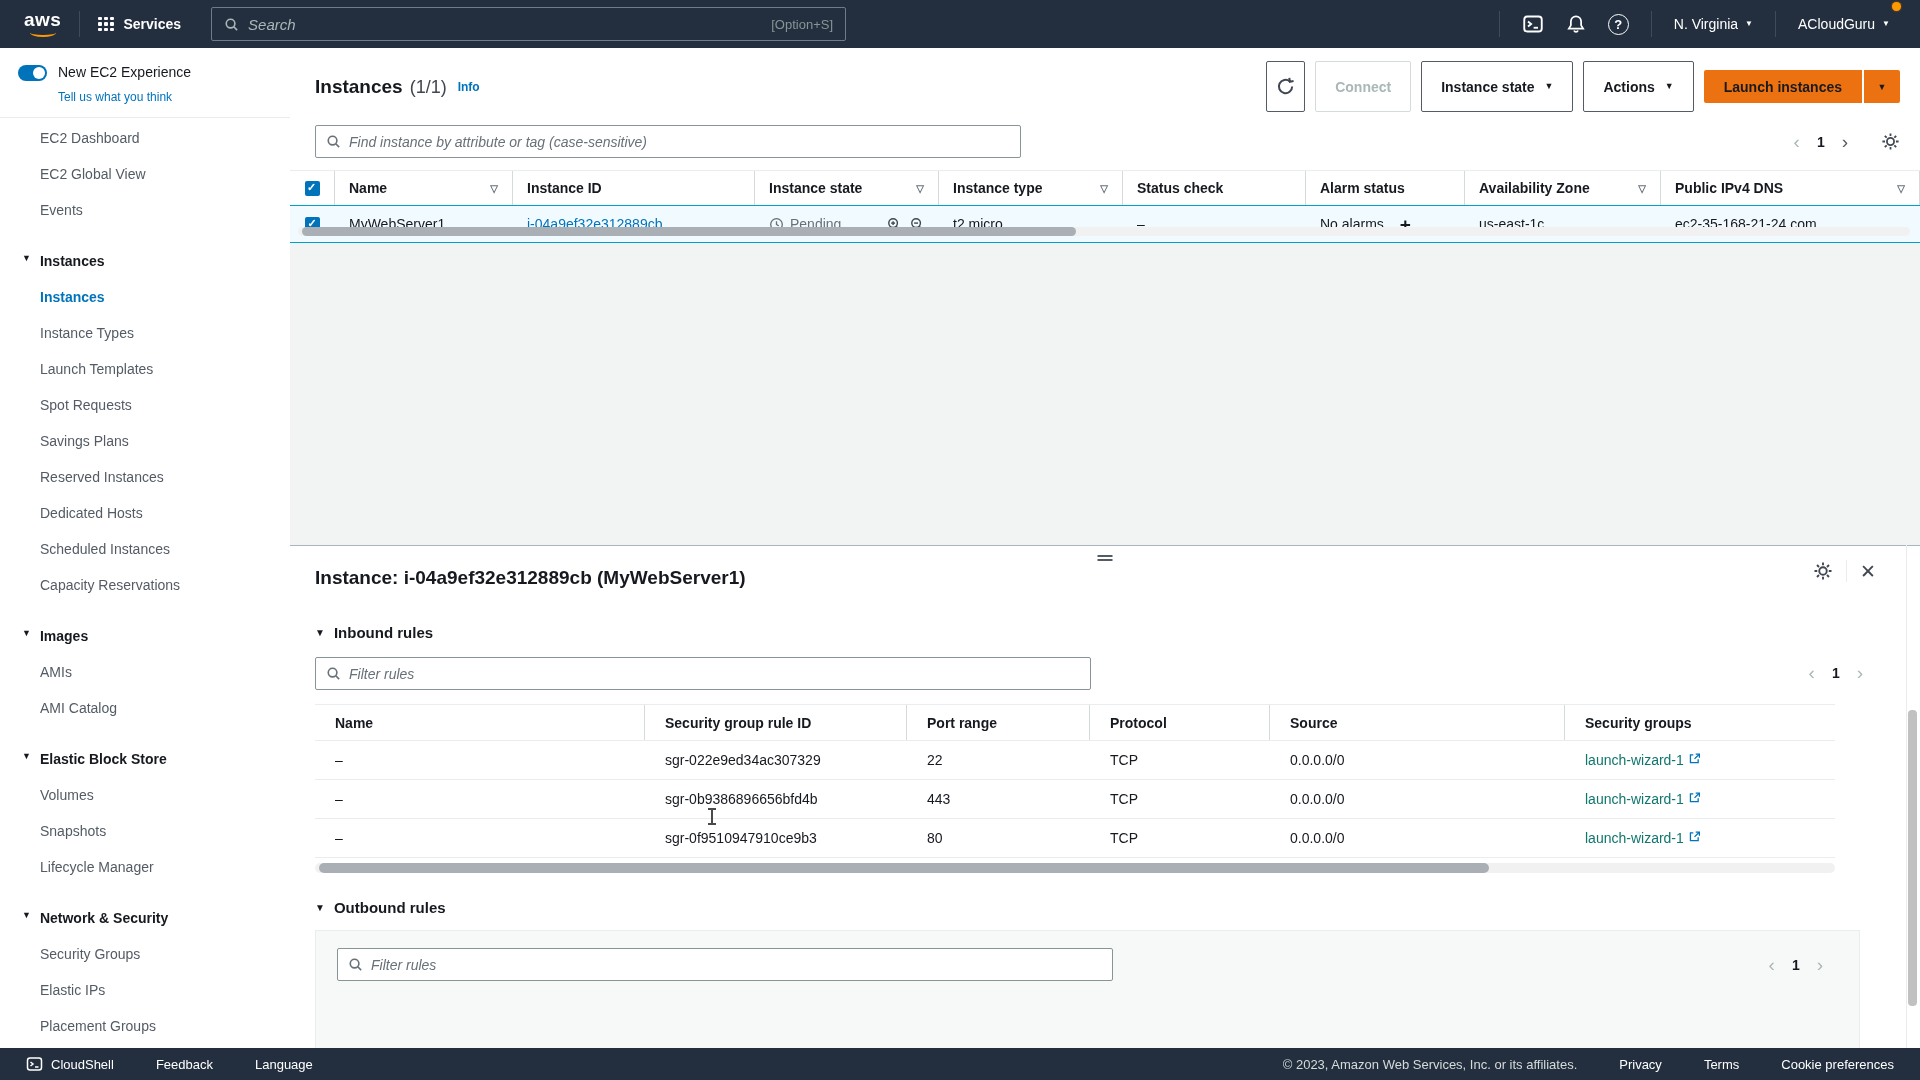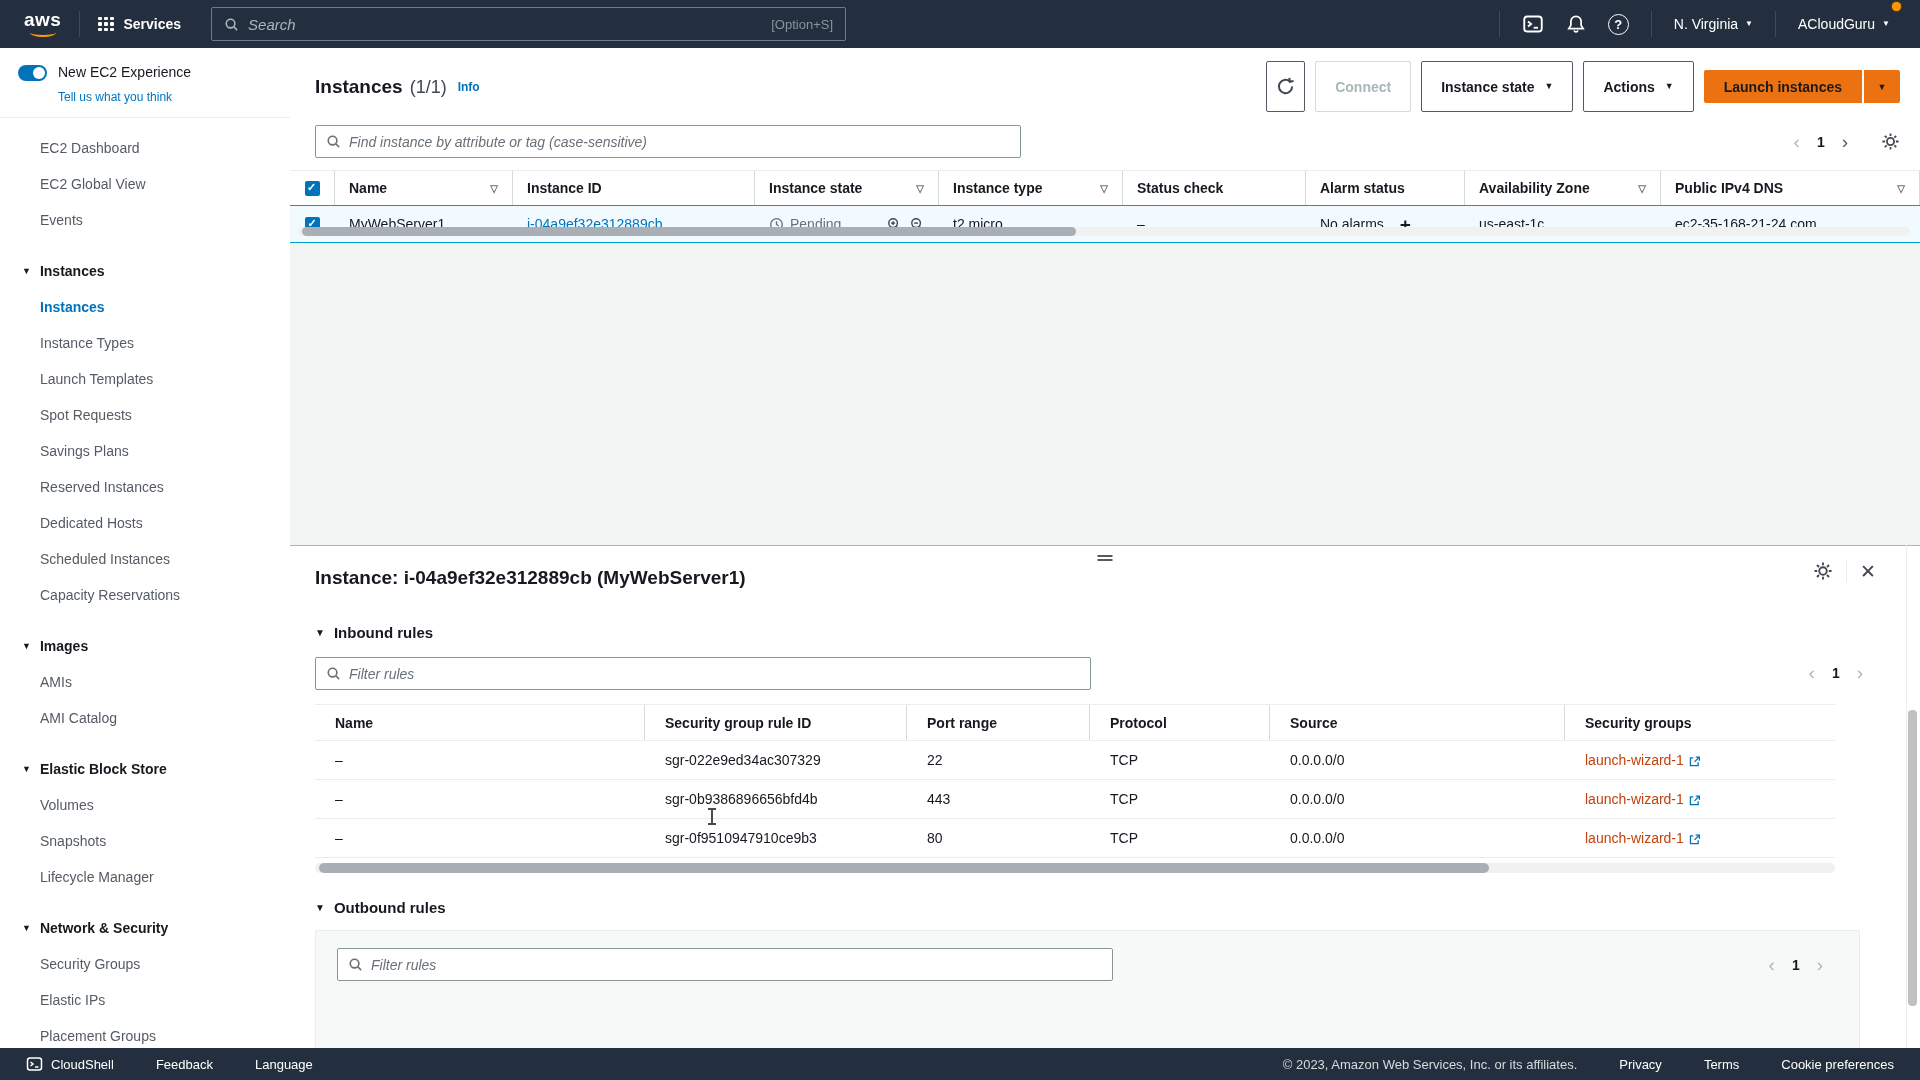--- a/index.html
+++ b/index.html
@@ -35,21 +35,21 @@
   .copyright{color:#d5dbdb}
   
   .sidebar{position:absolute;left:0;top:48px;width:336px;bottom:32px;background:#fff;border-right:1px solid #d5dbdb;overflow:hidden}
   .sb-banner{display:flex;align-items:flex-start;gap:11px;padding:15px 14px 12px 18px;border-bottom:1px solid #eaeded}
   .toggle{width:29px;height:16px;border-radius:9px;background:#0073bb;position:relative;margin-top:2px;cursor:pointer;flex:none}
   .toggle::after{content:"";position:absolute;right:2px;top:2px;width:12px;height:12px;border-radius:50%;background:#fff}
   .sb-banner-title{font-size:14px;color:#16191f;line-height:18px}
   .sb-banner-link{font-size:12px;color:#0073bb;margin-top:9px;display:inline-block}
   .sb-close{margin-left:auto;background:none;border:none;font-size:17px;color:#545b64;cursor:pointer;line-height:1;padding:2px}
   .sb-nav{padding:12px 0 0 40px;position:relative}
-  .nav-row{display:flex;align-items:center;height:36px;font-size:14px;color:#545b64;cursor:pointer}
+  .nav-row{display:flex;height:36px;font-size:14px;color:#545b64;cursor:pointer}
   .nav-row.header{font-weight:700;color:#16191f;margin-top:15px}
   .nav-caret{font-size:9px;color:#16191f;margin-left:-18px;margin-right:9px}
   .nav-row.active .nav-label{color:#0073bb;font-weight:700}
   .sb-track{position:absolute;top:66px;bottom:0;right:13px;width:1px;background:#eaeded}
   .sb-thumb{position:absolute;top:224px;right:3px;width:8px;height:100px;border-radius:4px;background:#c1c1c1;cursor:pointer}
   
   .main{position:absolute;left:290px;top:48px;right:0;bottom:32px;background:#f2f3f3;overflow:hidden}
   .list-card{position:absolute;top:0;left:0;right:0;height:192px;background:#fff}
   .list-head{display:flex;align-items:center;padding:13px 20px 0 25px}
   .title-wrap{display:flex;align-items:baseline;gap:7px}
@@ -104,21 +104,21 @@
   .filter-row{margin:16px 25px 0;display:flex;align-items:center;position:relative}
   .filter-row .search-input{width:776px}
   .filter-row .pager{position:absolute;right:32px;top:6px}
   .in-table{margin:14px 25px 0;width:1520px}
   .ingrid{display:grid;grid-template-columns:330px 262px 183px 180px 295px minmax(0,1fr);align-items:stretch}
   .inhead{height:37px;border-top:1px solid #eaeded;border-bottom:1px solid #eaeded;font-size:14px;font-weight:700;color:#16191f}
   .inhead .hcell{padding:0 20px;border-right:1px solid #d5dbdb}
   .inhead .hcell:last-child{border-right:none}
   .inrow{height:39px;border-bottom:1px solid #eaeded;font-size:14px;color:#16191f}
   .inrow .cell{padding:0 20px}
-  .sg-link{display:flex;align-items:flex-end;gap:4px;color:#c2410c}
+  .sg-link{display:flex;align-items:flex-start;gap:4px;color:#0f766e}
   .in-hscroll{margin:5px 25px 0;width:1520px;height:10px;border-radius:5px;background:#f1f1f1;position:relative}
   .in-hscroll .hthumb{width:77%;height:10px}
   .out-card{margin:14px 25px 0;width:1545px;height:150px;background:#f7f8f8;border:1px solid #eaeded;padding:17px 0 0 21px;position:relative}
   .out-card .search-input{width:776px;background:#fff}
   .out-card .pager{position:absolute;right:36px;top:24px}
   .v-track{position:absolute;right:13px;top:497px;bottom:0;width:1px;background:#eaeded}
   .v-thumb{position:absolute;right:3px;top:662px;width:9px;height:296px;border-radius:4px;background:#c1c1c1;cursor:pointer;z-index:4}
   .ibeam{position:absolute;left:421px;top:761px;width:2px;height:15px;background:#4a4a4a}
   .ibeam::before,.ibeam::after{content:"";position:absolute;left:-3px;width:8px;height:2px;background:#4a4a4a}
   .ibeam::before{top:-1px}.ibeam::after{bottom:-1px}

